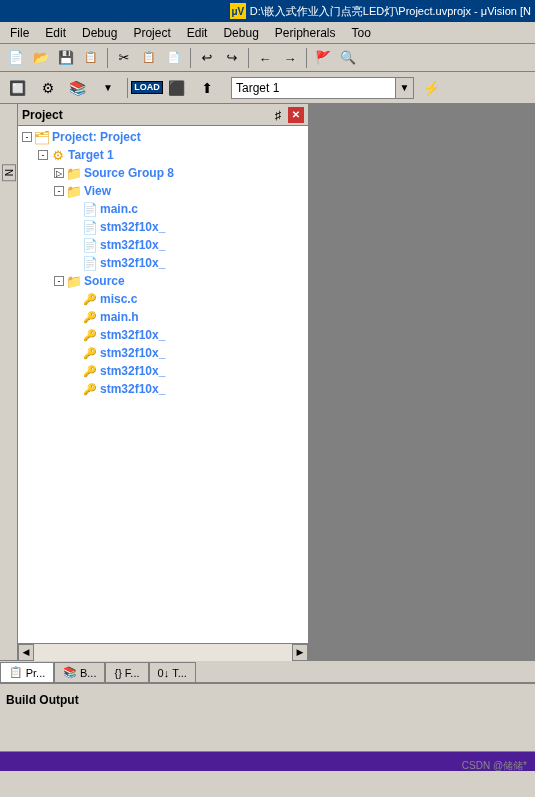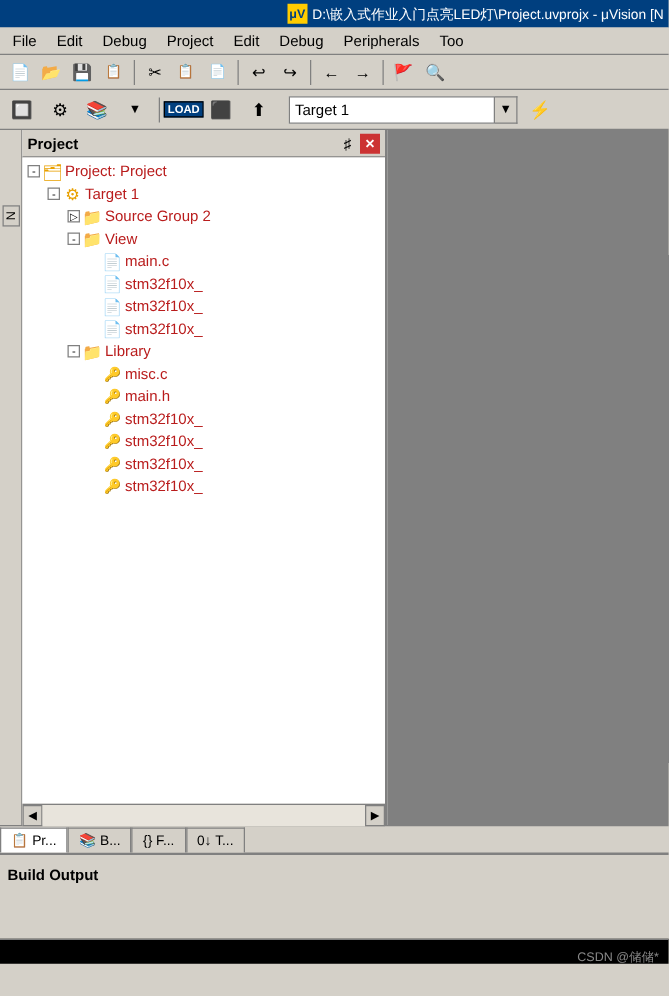--- a/index.html
+++ b/index.html
@@ -189,21 +189,21 @@
     .tree-spacer { width: 12px; flex-shrink: 0; }
     .tree-icon {
       width: 16px; height: 16px;
       margin-right: 2px;
       flex-shrink: 0;
       display: inline-flex;
       align-items: center;
       justify-content: center;
       font-size: 13px;
     }
-    .tree-label { font-size: 12px; color: #b91c1c; }
+    .tree-label { font-size: 12px; color: #3b82f6; font-weight: bold; }
 
     
     .work-area {
       flex: 1;
       background: #808080;
     }
 
     
     .h-scrollbar {
       height: 17px;
@@ -256,21 +256,21 @@
       display: flex;
       align-items: center;
       padding: 0 6px;
       font-size: 12px;
       font-weight: bold;
     }
 
     
     .status-bar {
       height: 20px;
-      background: #000000;
+      background: #4c1d95;
       border-top: 1px solid #808080;
       display: flex;
       align-items: center;
       padding: 0 16px;
       font-size: 11px;
       justify-content: flex-end;
       margin-top: 36px;
     }
 
     
@@ -392,21 +392,21 @@
         <span class="tree-expand">-</span>
         <span class="tree-icon" style="color:#e8a000">⚙</span>
         <span class="tree-label">Target 1</span>
       </div>
 
       <div class="tree-item">
         <span class="tree-indent"></span>
         <span class="tree-indent"></span>
         <span class="tree-expand" style="font-size:8px">▷</span>
         <span class="tree-icon icon-folder">📁</span>
-        <span class="tree-label">Source Group 2</span>
+        <span class="tree-label">Source Group 8</span>
       </div>
 
       <div class="tree-item">
         <span class="tree-indent"></span>
         <span class="tree-indent"></span>
         <span class="tree-expand">-</span>
         <span class="tree-icon icon-folder">📁</span>
         <span class="tree-label">View</span>
       </div>
 
@@ -444,21 +444,21 @@
         <span class="tree-spacer"></span>
         <span class="tree-icon" style="color:#c0c0c0">📄</span>
         <span class="tree-label">stm32f10x_</span>
       </div>
 
       <div class="tree-item">
         <span class="tree-indent"></span>
         <span class="tree-indent"></span>
         <span class="tree-expand">-</span>
         <span class="tree-icon icon-folder">📁</span>
-        <span class="tree-label">Library</span>
+        <span class="tree-label">Source</span>
       </div>
 
       <div class="tree-item">
         <span class="tree-indent"></span>
         <span class="tree-indent"></span>
         <span class="tree-indent"></span>
         <span class="tree-spacer"></span>
         <span class="tree-icon" style="color:#e8a000; font-size:11px">🔑</span>
         <span class="tree-label">misc.c</span>
       </div>

